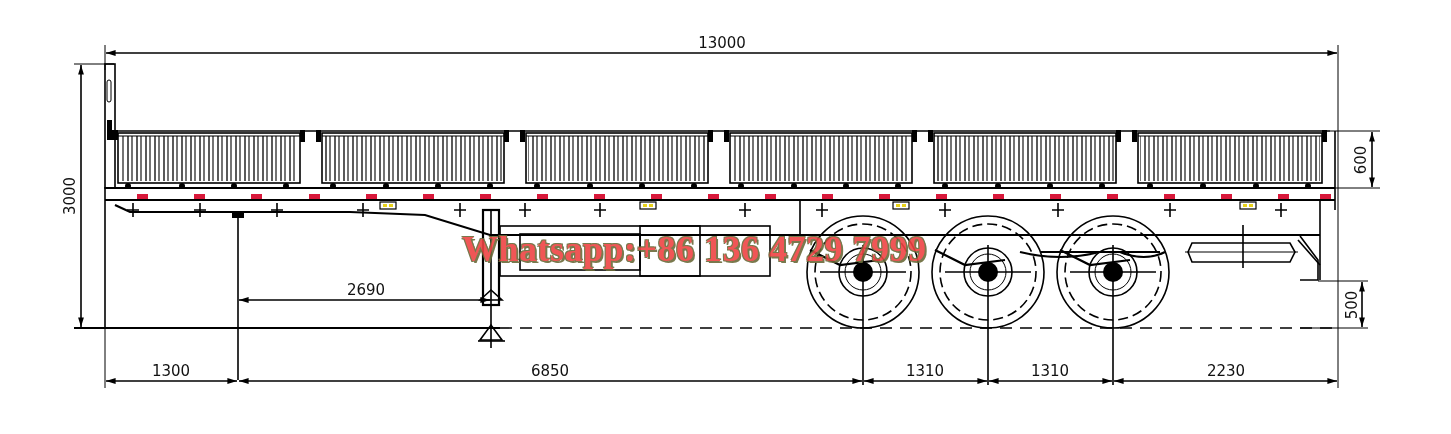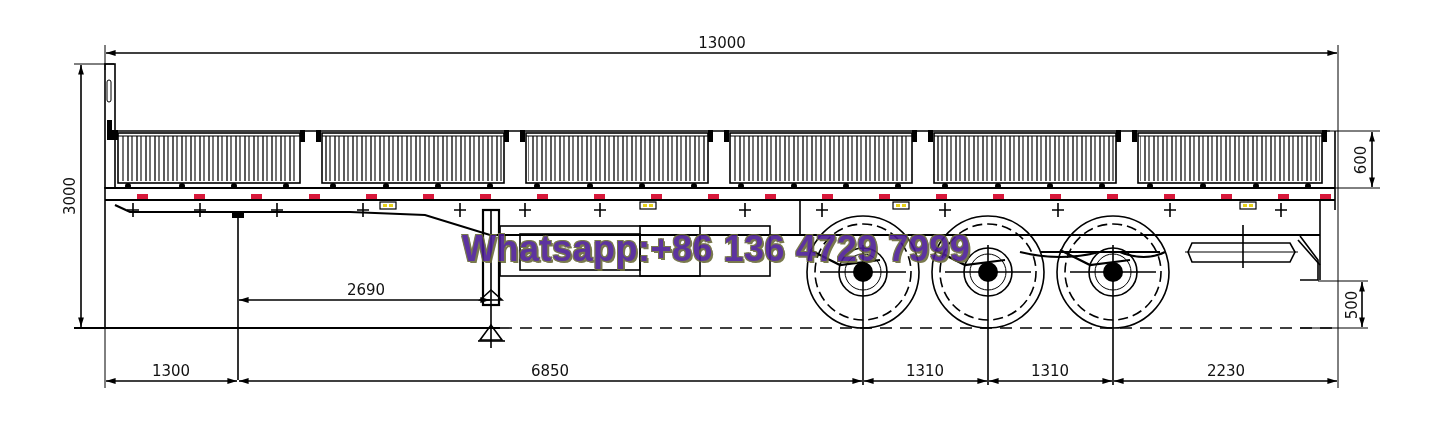--- a/index.html
+++ b/index.html
@@ -4,21 +4,21 @@
 <style>
   html, body { margin:0; padding:0; background:#ffffff; }
   body { width:1451px; height:434px; overflow:hidden; position:relative; font-family:"DejaVu Sans", sans-serif; }
   #drawing { position:absolute; left:0; top:0; width:1451px; height:434px; }
   .dim-text { font-family:"DejaVu Sans", sans-serif; font-size:15px; fill:#111; }
   .ln { stroke:#000; fill:none; }
   .thin { stroke-width:1; }
   .med { stroke-width:1.6; }
   .thick { stroke-width:2.2; }
   .dash { stroke-dasharray:12 8; }
-  .watermark { position:absolute; left:462px; top:228px; font-family:Liberation Sans, sans-serif; font-weight:bold; font-size:36px; color:#4c1d95; letter-spacing:0.5px; opacity:0.9;
+  .watermark { position:absolute; left:462px; top:228px; font-family:Liberation Serif, serif; font-weight:bold; font-size:36px; color:#ef4444; letter-spacing:0.5px; opacity:0.9;
     text-shadow: 2px 2px 0 #6b6b3a, -1px -1px 0 #6b6b3a, 1px -1px 0 #6b6b3a, -1px 1px 0 #6b6b3a; white-space:nowrap; }
 </style>
 </head>
 <body>
 
 <svg id="drawing" viewBox="0 0 1451 434" xmlns="http://www.w3.org/2000/svg">
   <defs>
     <marker id="arr" viewBox="0 0 10 10" refX="10" refY="5" markerWidth="8" markerHeight="6" orient="auto-start-reverse">
       <path d="M0,2 L10,5 L0,8 z" fill="#000"></path>
     </marker>

